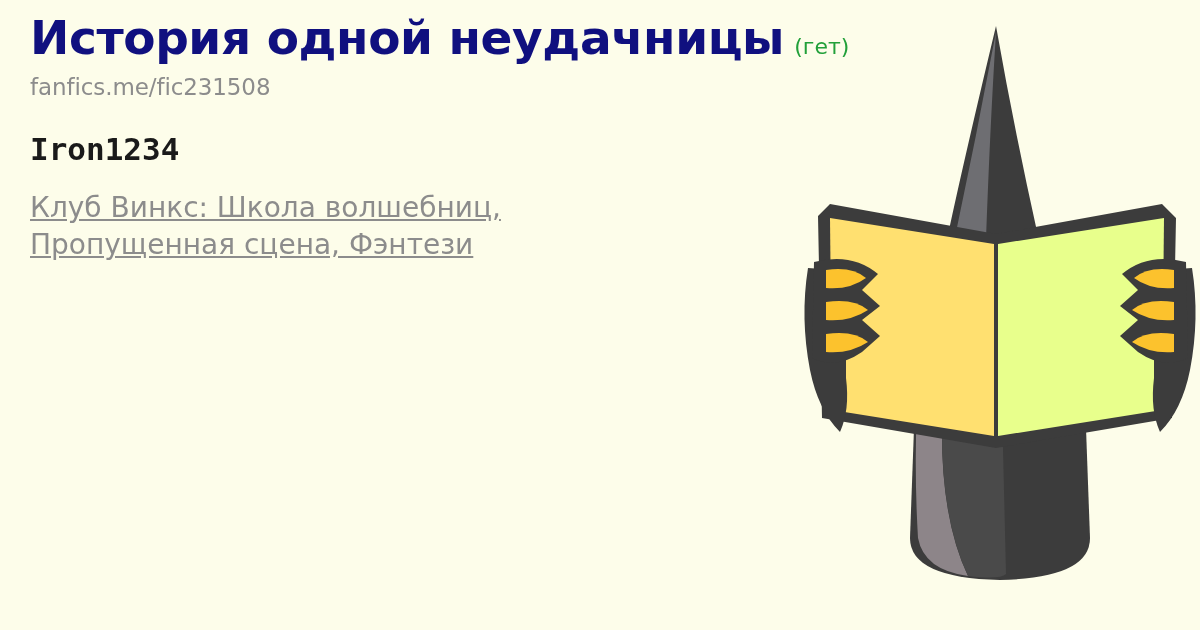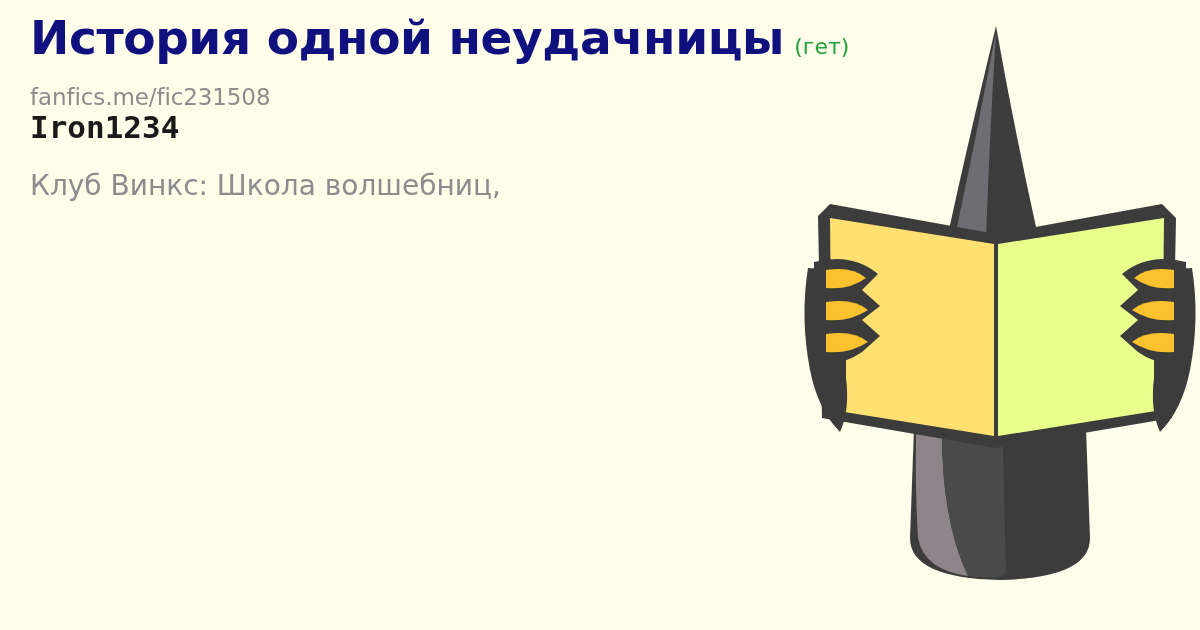--- a/index.html
+++ b/index.html
@@ -51,46 +51,47 @@
   #genre-tag {
     font-family: "DejaVu Sans", sans-serif;
     font-weight: normal;
     font-size: 22px;
     color: #22a03a;
     vertical-align: baseline;
     margin-left: 10px;
   }
 
   #url {
-    margin-top: 24px;
+    margin-top: 14px;
     font-family: "DejaVu Sans", sans-serif;
     font-size: 23px;
     color: #8c8c8c;
     letter-spacing: -0.1px;
     line-height: 1.1;
   }
 
   #author {
+    margin-top: 32px;
     font-family: "DejaVu Sans Mono", monospace;
     font-weight: bold;
     font-size: 31px;
     color: #1a1a1a;
     letter-spacing: 0px;
     line-height: 1.1;
   }
 
   #tags {
     margin-top: 24px;
     font-family: "DejaVu Sans", sans-serif;
     font-size: 28px;
     color: #8c8c8c;
     line-height: 1.32;
     width: 730px;
   }
-  .tag-line { display: block; white-space: nowrap; }
+  .tag-line { display: block; white-space: nowrap; text-decoration: underline; }
 
   #size {
     margin-top: 24px;
     font-family: "DejaVu Sans", sans-serif;
     font-size: 28px;
     color: #8c8c8c;
     line-height: 1.2;
   }
 
   #status {
@@ -122,20 +123,21 @@
     <div id="title-row">
       <span id="title">История одной неудачницы</span><span id="genre-tag">(гет)</span>
     </div>
 
     <div id="url">fanfics.me/fic231508</div>
 
     <div id="author">Iron1234</div>
 
     <div id="tags">
       <span class="tag-line">Клуб Винкс: Школа волшебниц,</span>
+      <span class="tag-line">Пропущенная сцена, Фэнтези</span>
     </div>
 
 
 
   </div>
 
   <div id="illustration">
     <svg viewBox="0 0 400 600" xmlns="http://www.w3.org/2000/svg" aria-hidden="true">
 
       <g>

